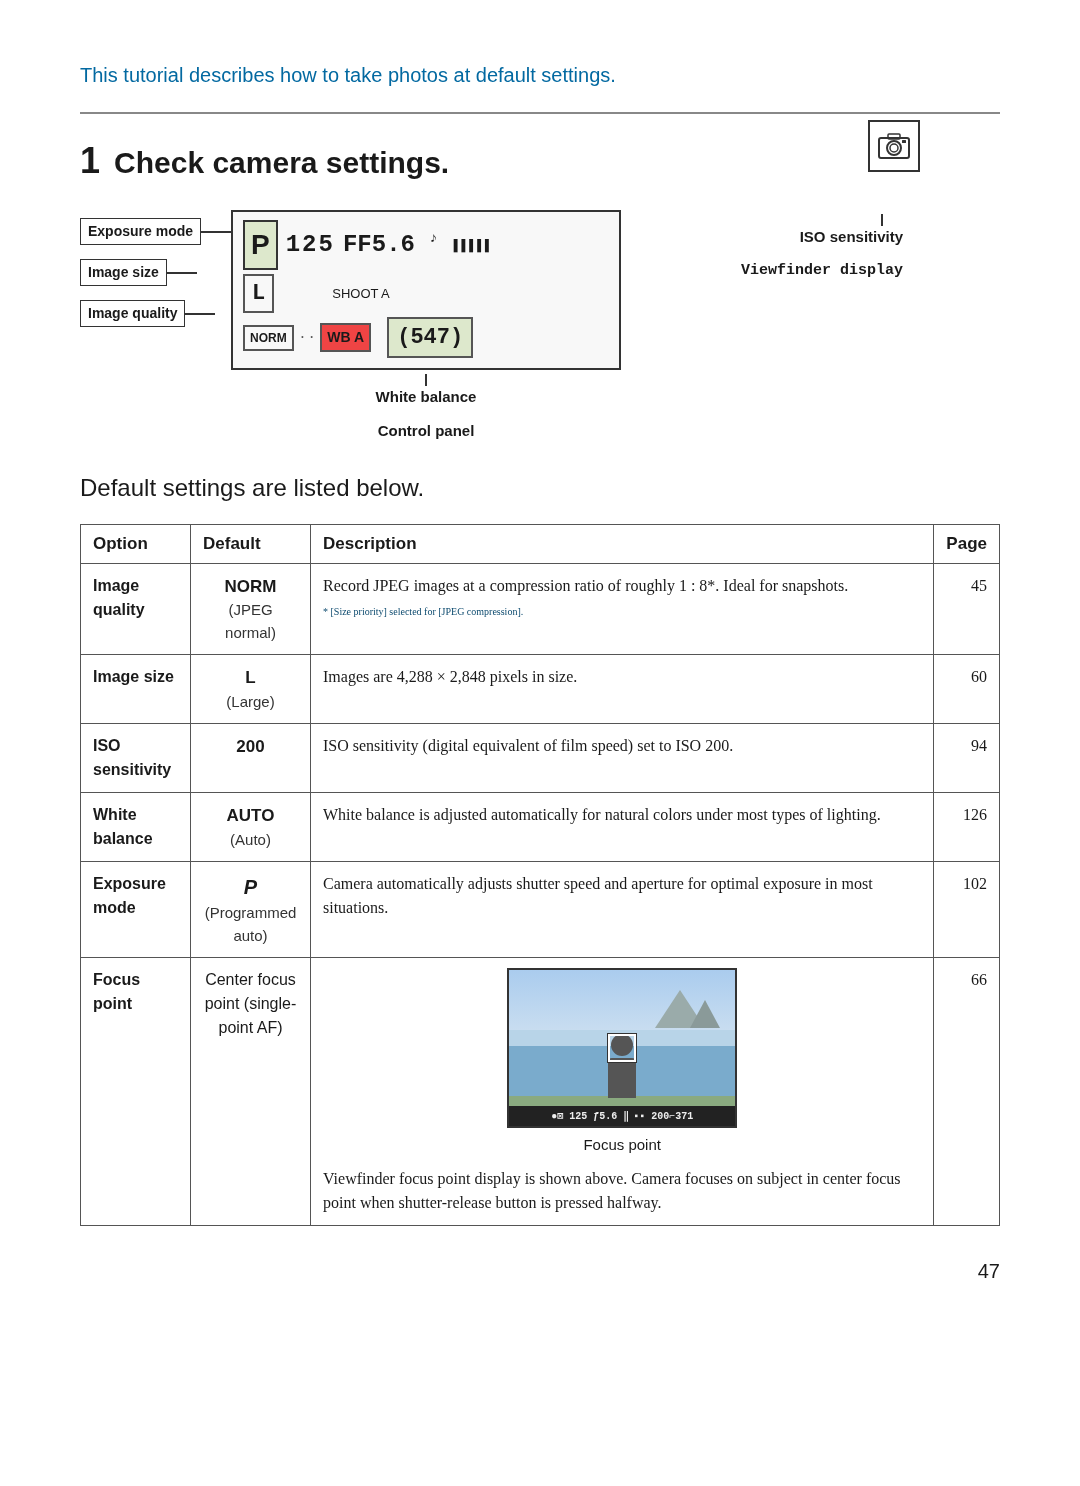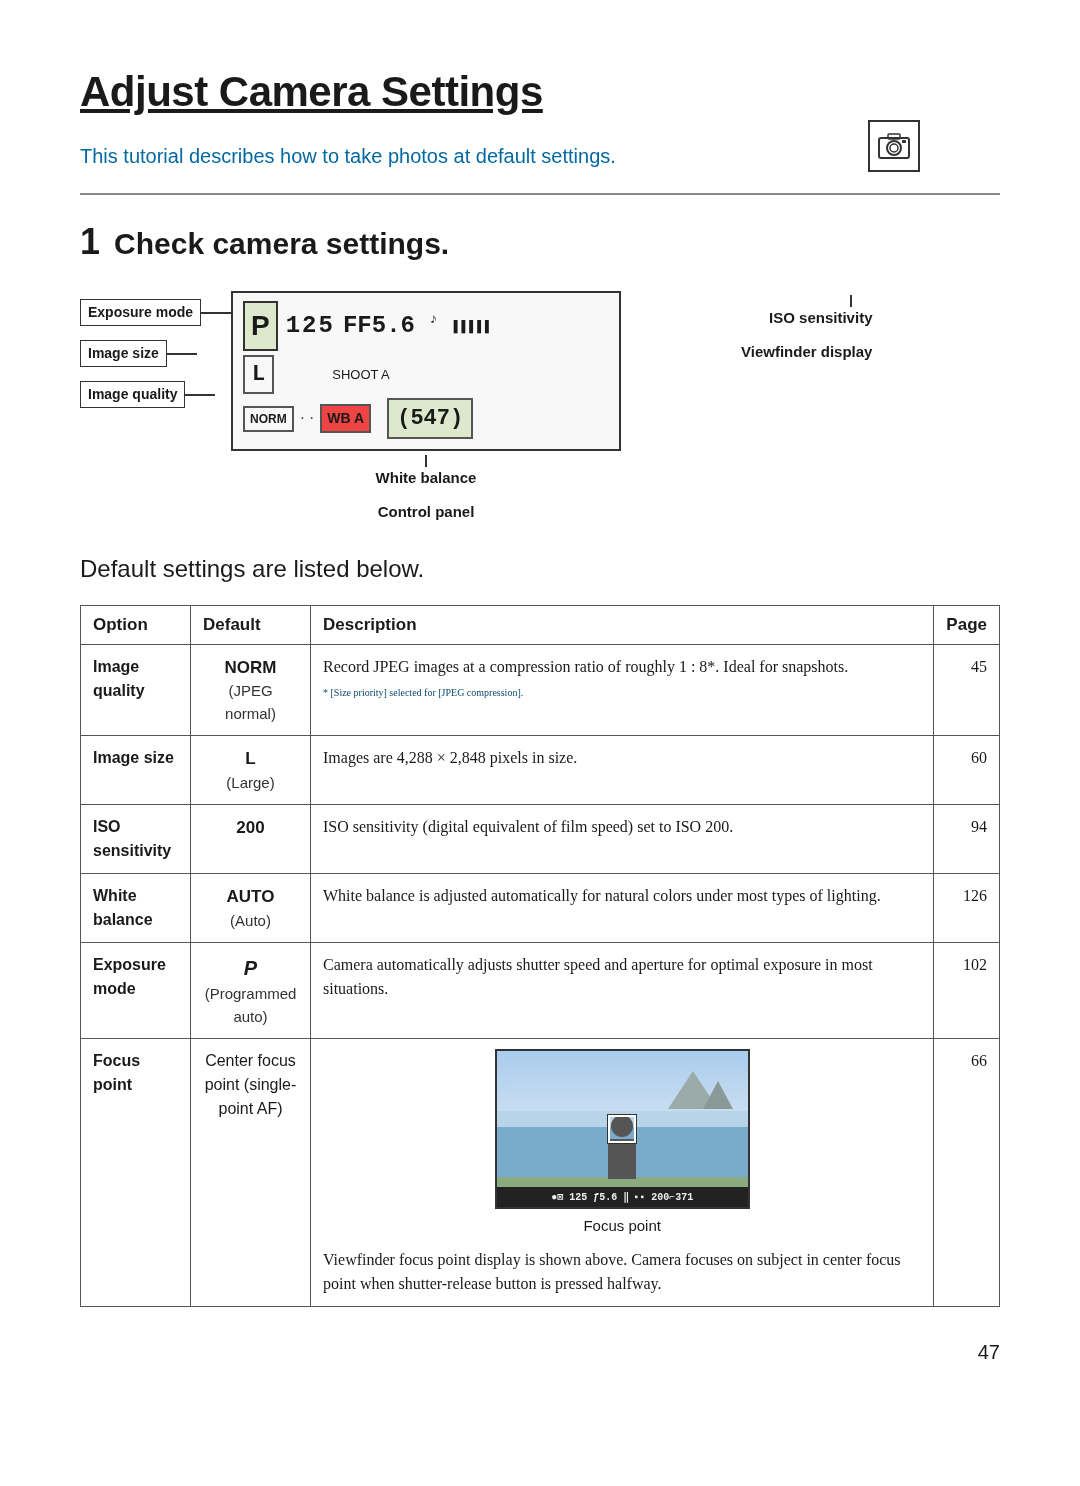--- a/index.html
+++ b/index.html
@@ -201,21 +201,21 @@
       font-family: 'Courier New', monospace;
       display: flex;
       align-items: center;
       gap: 4px;
     }
     .vf-iso-val {
       font-weight: 900;
     }
     .vf-caption {
       margin-top: 8px;
-      font-family: Liberation Sans, sans-serif;
+      font-family: Liberation Mono, monospace;
       font-weight: 700;
       font-size: 15px;
       text-align: center;
     }
     .iso-label {
       font-family: Arial, Helvetica, sans-serif;
       font-weight: 700;
       font-size: 15px;
       text-align: center;
       margin-bottom: 3px;
@@ -310,21 +310,21 @@
     
     .focus-img-wrap {
       display: flex;
       flex-direction: column;
       align-items: center;
       margin-bottom: 10px;
     }
     .focus-img {
       border: 2px solid #333;
       background: #b8d4e8;
-      width: 255px;
+      width: 230px;
       height: 160px;
       position: relative;
       overflow: hidden;
       margin-bottom: 6px;
     }
     .focus-img-sky {
       position: absolute;
       top: 0; left: 0; right: 0;
       height: 60px;
       background: linear-gradient(180deg, #aaccee 0%, #c8ddf0 100%);
@@ -432,21 +432,20 @@
       <svg width="32" height="26" viewBox="0 0 32 26">
         <rect x="1" y="5" width="30" height="20" rx="2" fill="none" stroke="#333" stroke-width="2"></rect>
         <circle cx="16" cy="15" r="7" fill="none" stroke="#333" stroke-width="2"></circle>
         <circle cx="16" cy="15" r="4" fill="none" stroke="#333" stroke-width="1.5"></circle>
         <rect x="10" y="1" width="12" height="5" rx="1" fill="none" stroke="#333" stroke-width="1.5"></rect>
         <rect x="24" y="7" width="4" height="3" rx="0.5" fill="#333"></rect>
       </svg>
     </div>
   </div>
 
-  <h1 class="page-title">Adjust Camera Settings</h1>
 
   <p class="subtitle">This tutorial describes how to take photos at default settings.</p>
 
   <hr class="hr">
 
   <div class="section-header">
     <span class="section-number">1</span>
     <span class="section-title">Check camera settings.</span>
   </div>
 

